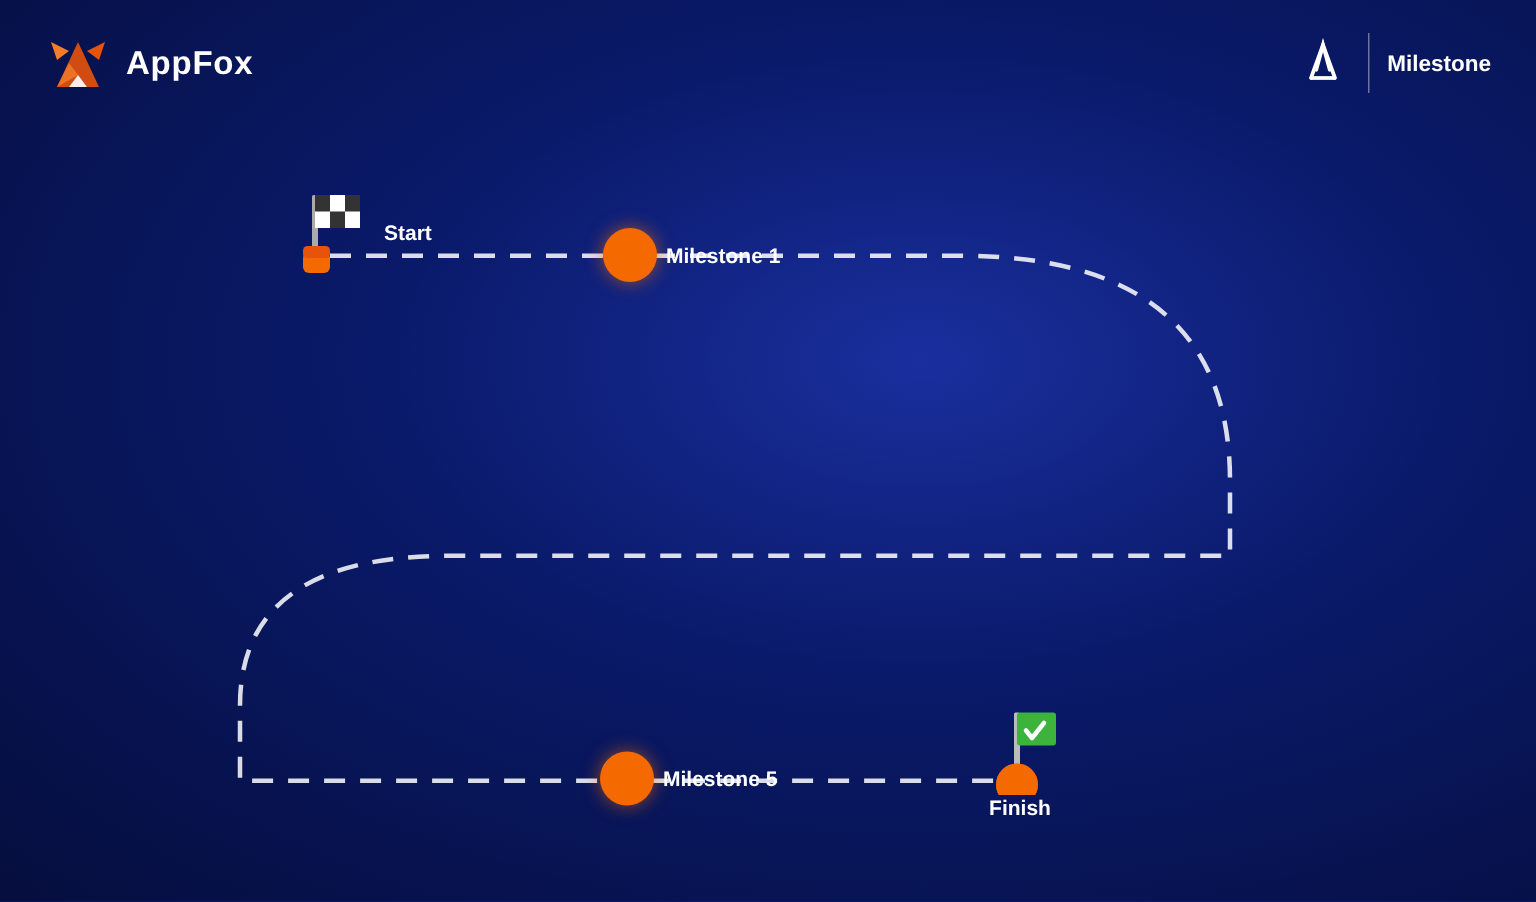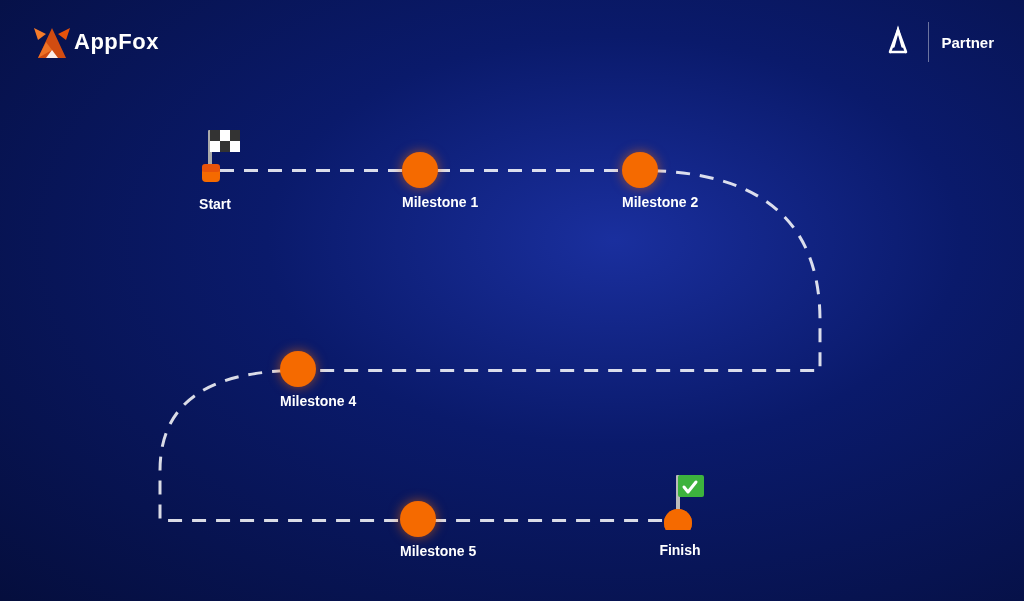--- a/index.html
+++ b/index.html
@@ -27,21 +27,21 @@
       right: 0;
       padding: 20px 30px;
       display: flex;
       align-items: center;
       justify-content: space-between;
     }
 
     .logo {
       display: flex;
       align-items: center;
-      gap: 0;
+      gap: 10px;
     }
 
     .logo-icon {
       width: 44px;
       height: 44px;
     }
 
     .logo-text {
       color: white;
       font-size: 22px;
@@ -92,22 +92,22 @@
       top: 0;
       left: 0;
       width: 100%;
       height: 100%;
     }
 
     
     .milestone {
       position: absolute;
       display: flex;
-      flex-direction: column;
-      align-items: flex-start;
+      flex-direction: row;
+      align-items: center;
       gap: 6px;
     }
 
     .milestone-dot {
       width: 36px;
       height: 36px;
       border-radius: 50%;
       background: #f56a00;
       box-shadow: 0 0 12px rgba(245, 106, 0, 0.6);
     }
@@ -116,32 +116,32 @@
       color: white;
       font-size: 14px;
       font-weight: 700;
       white-space: nowrap;
     }
 
     
     .start-node {
       position: absolute;
       display: flex;
+      flex-direction: row;
+      align-items: center;
+      gap: 6px;
+    }
+
+    
+    .finish-node {
+      position: absolute;
+      display: flex;
       flex-direction: column;
       align-items: center;
       gap: 6px;
-    }
-
-    
-    .finish-node {
-      position: absolute;
-      display: flex;
-      flex-direction: column;
-      align-items: center;
-      gap: 18px;
     }
 
     .node-label {
       color: white;
       font-size: 14px;
       font-weight: 700;
     }
   </style>
 </head>
 <body>
@@ -166,21 +166,21 @@
 
     <div class="partner-badge">
 
       <svg class="atlassian-logo" viewBox="0 0 36 36" xmlns="http://www.w3.org/2000/svg">
         <path d="M13.5 22.5 L18 6 L22.5 22.5" fill="none" stroke="white" stroke-width="2.5" stroke-linecap="round"></path>
         <path d="M10 28 L18 6 L26 28" fill="none" stroke="white" stroke-width="2.5" stroke-linecap="round"></path>
         <path d="M10 28 L26 28" fill="none" stroke="white" stroke-width="2.5"></path>
       </svg>
       <div class="divider-line"></div>
       <div class="partner-text">
-        <div class="line1">Partner</div>
+        <div class="line1">Milestone</div>
       </div>
     </div>
   </div>
 
   <div class="main">
 
     <svg class="path-svg" viewBox="0 0 1024 510" xmlns="http://www.w3.org/2000/svg">
 
       <path d="M 220,80 L 420,80 L 640,80 Q 820,80 820,230 L 820,280 L 520,280 L 300,280 Q 160,280 160,380 L 160,430 L 430,430 L 680,430" fill="none" stroke="white" stroke-width="3" stroke-dasharray="14,10" opacity="0.85"></path>
     </svg>
@@ -200,30 +200,22 @@
         <rect x="22" y="44" width="18" height="8" rx="3" fill="#e8530a"></rect>
       </svg>
       <span class="node-label">Start</span>
     </div>
 
     <div class="milestone" style="left: 402px; top: 62px;">
       <div class="milestone-dot"></div>
       <span class="milestone-label">Milestone 1</span>
     </div>
 
-    <div class="milestone" style="left: 622px; top: 62px;">
-      <div class="milestone-dot"></div>
-      <span class="milestone-label">Milestone 2</span>
-    </div>
-
-
-    <div class="milestone" style="left: 280px; top: 261px;">
-      <div class="milestone-dot"></div>
-      <span class="milestone-label">Milestone 4</span>
-    </div>
+
+
 
     <div class="milestone" style="left: 400px; top: 411px;">
       <div class="milestone-dot"></div>
       <span class="milestone-label">Milestone 5</span>
     </div>
 
     <div class="finish-node" style="left: 650px; top: 375px;">
 
       <svg width="60" height="65" viewBox="0 0 60 65">
 

